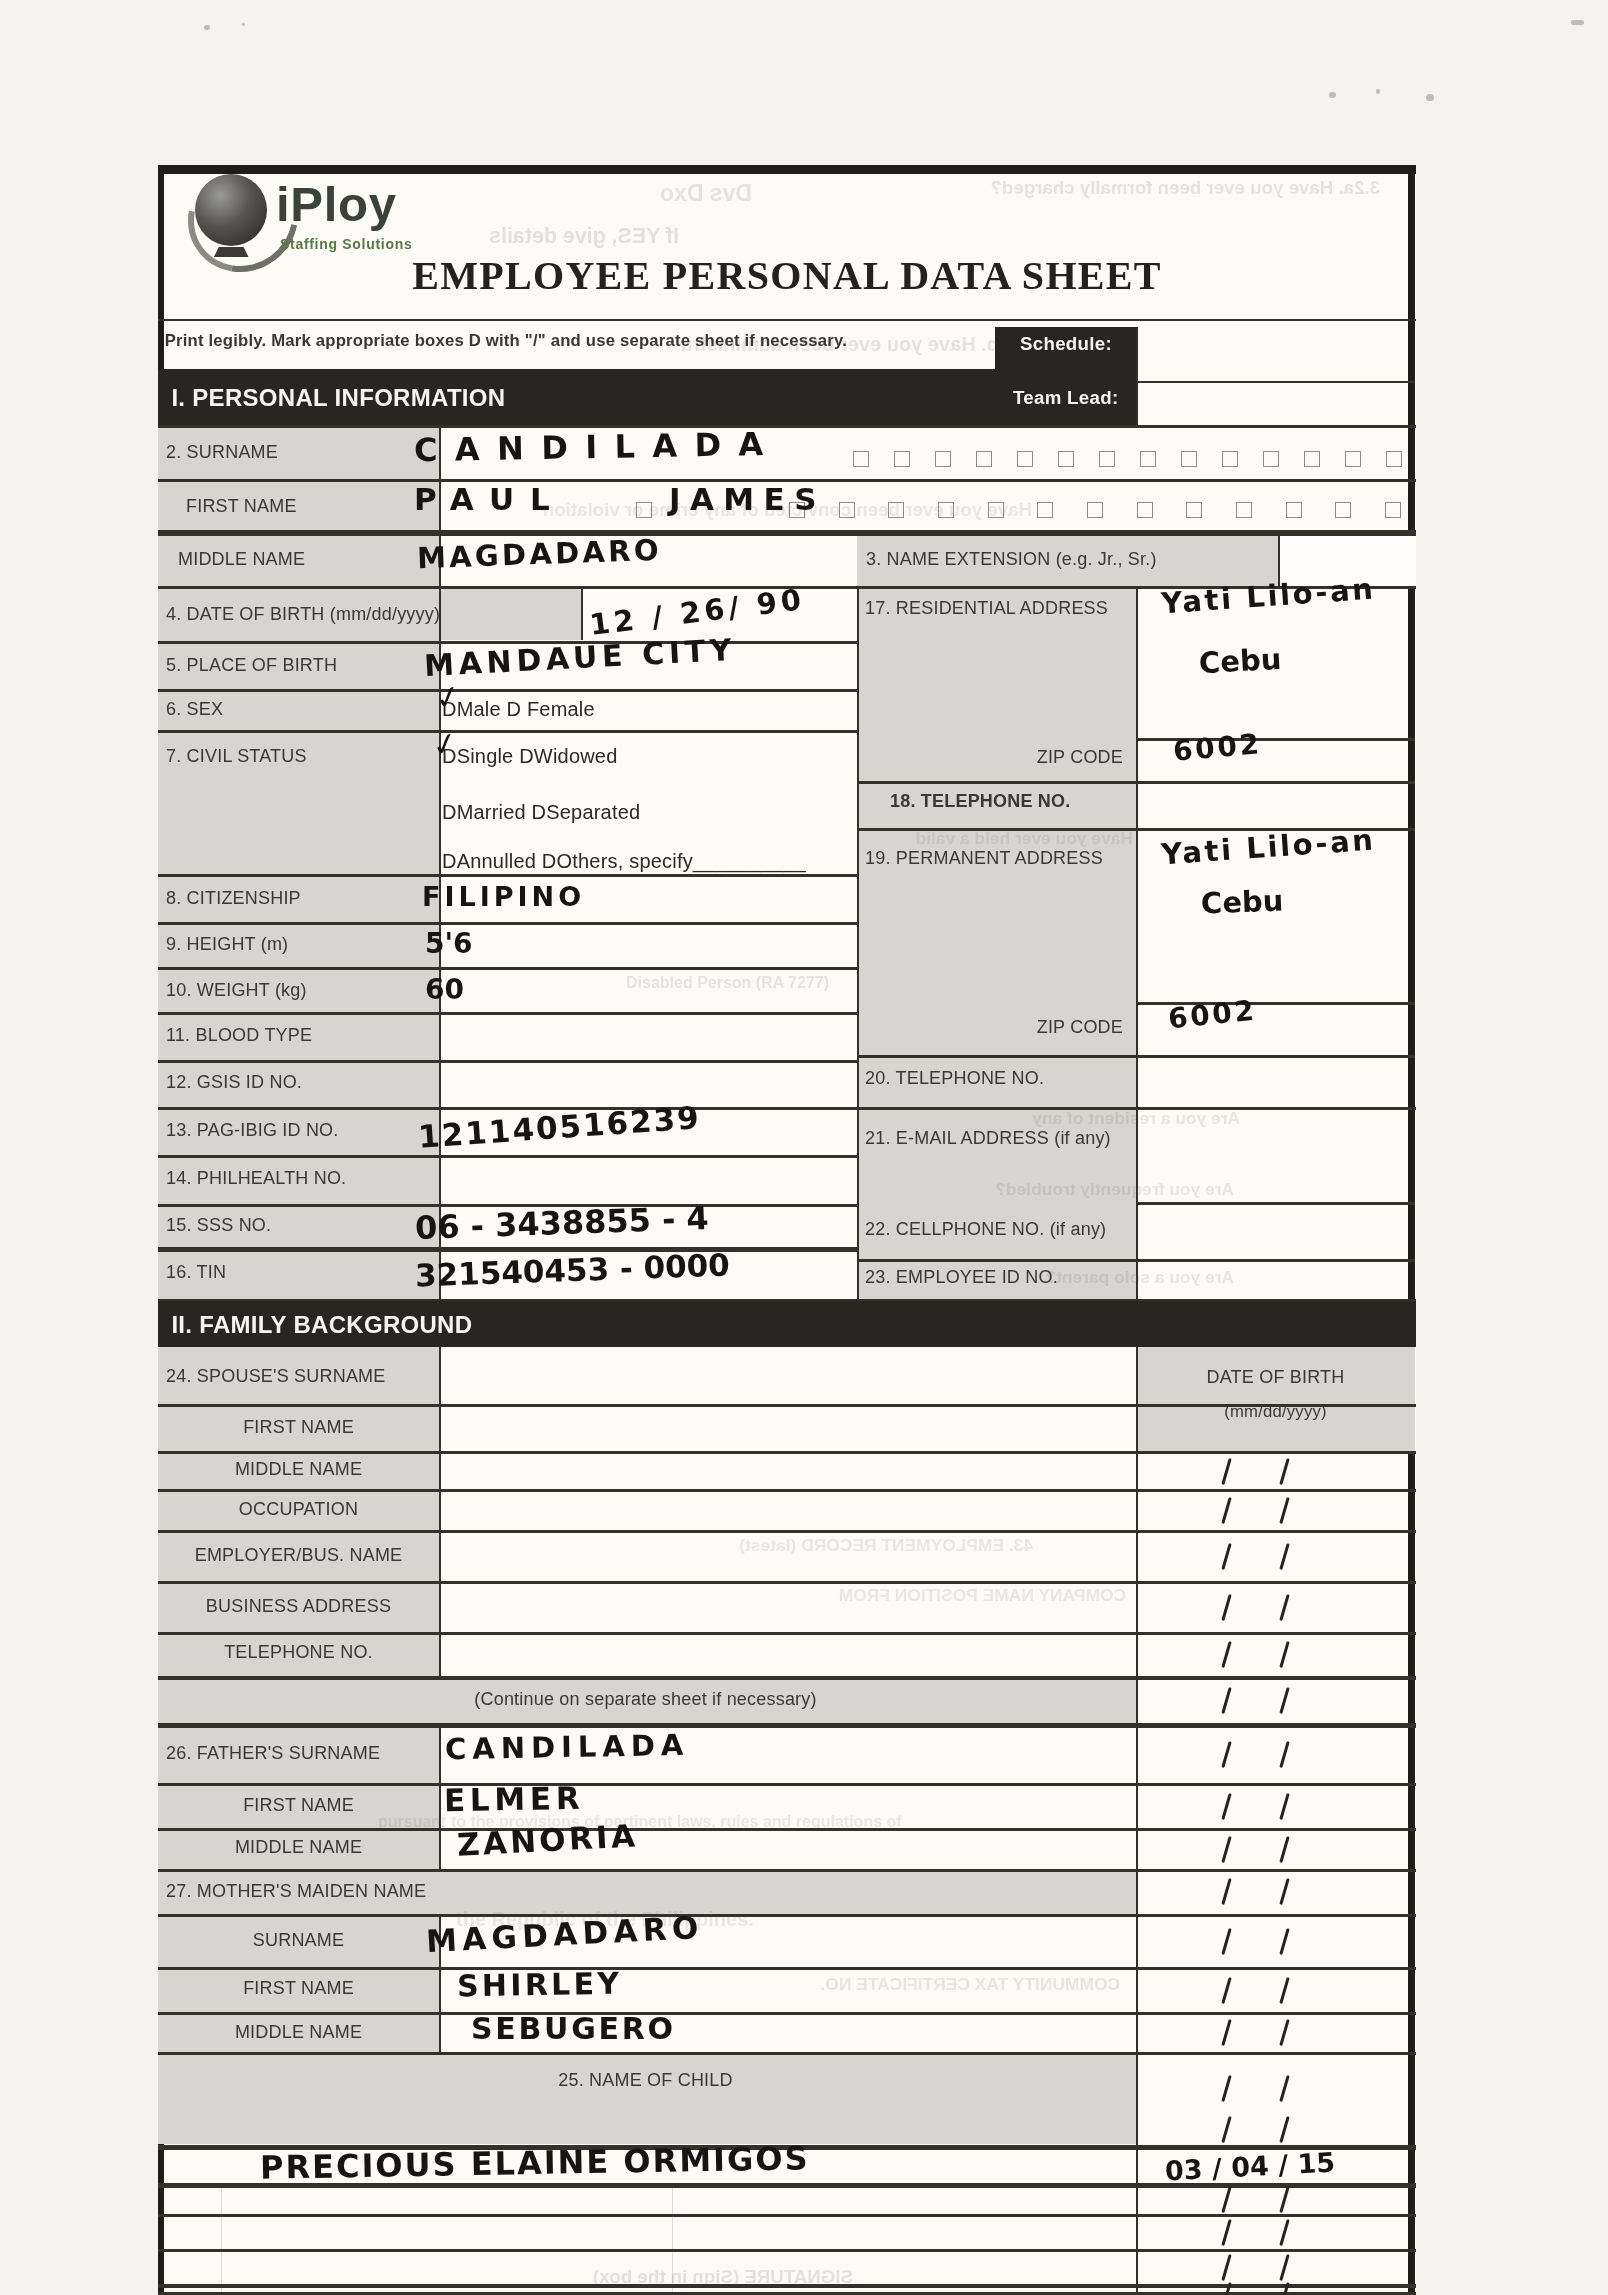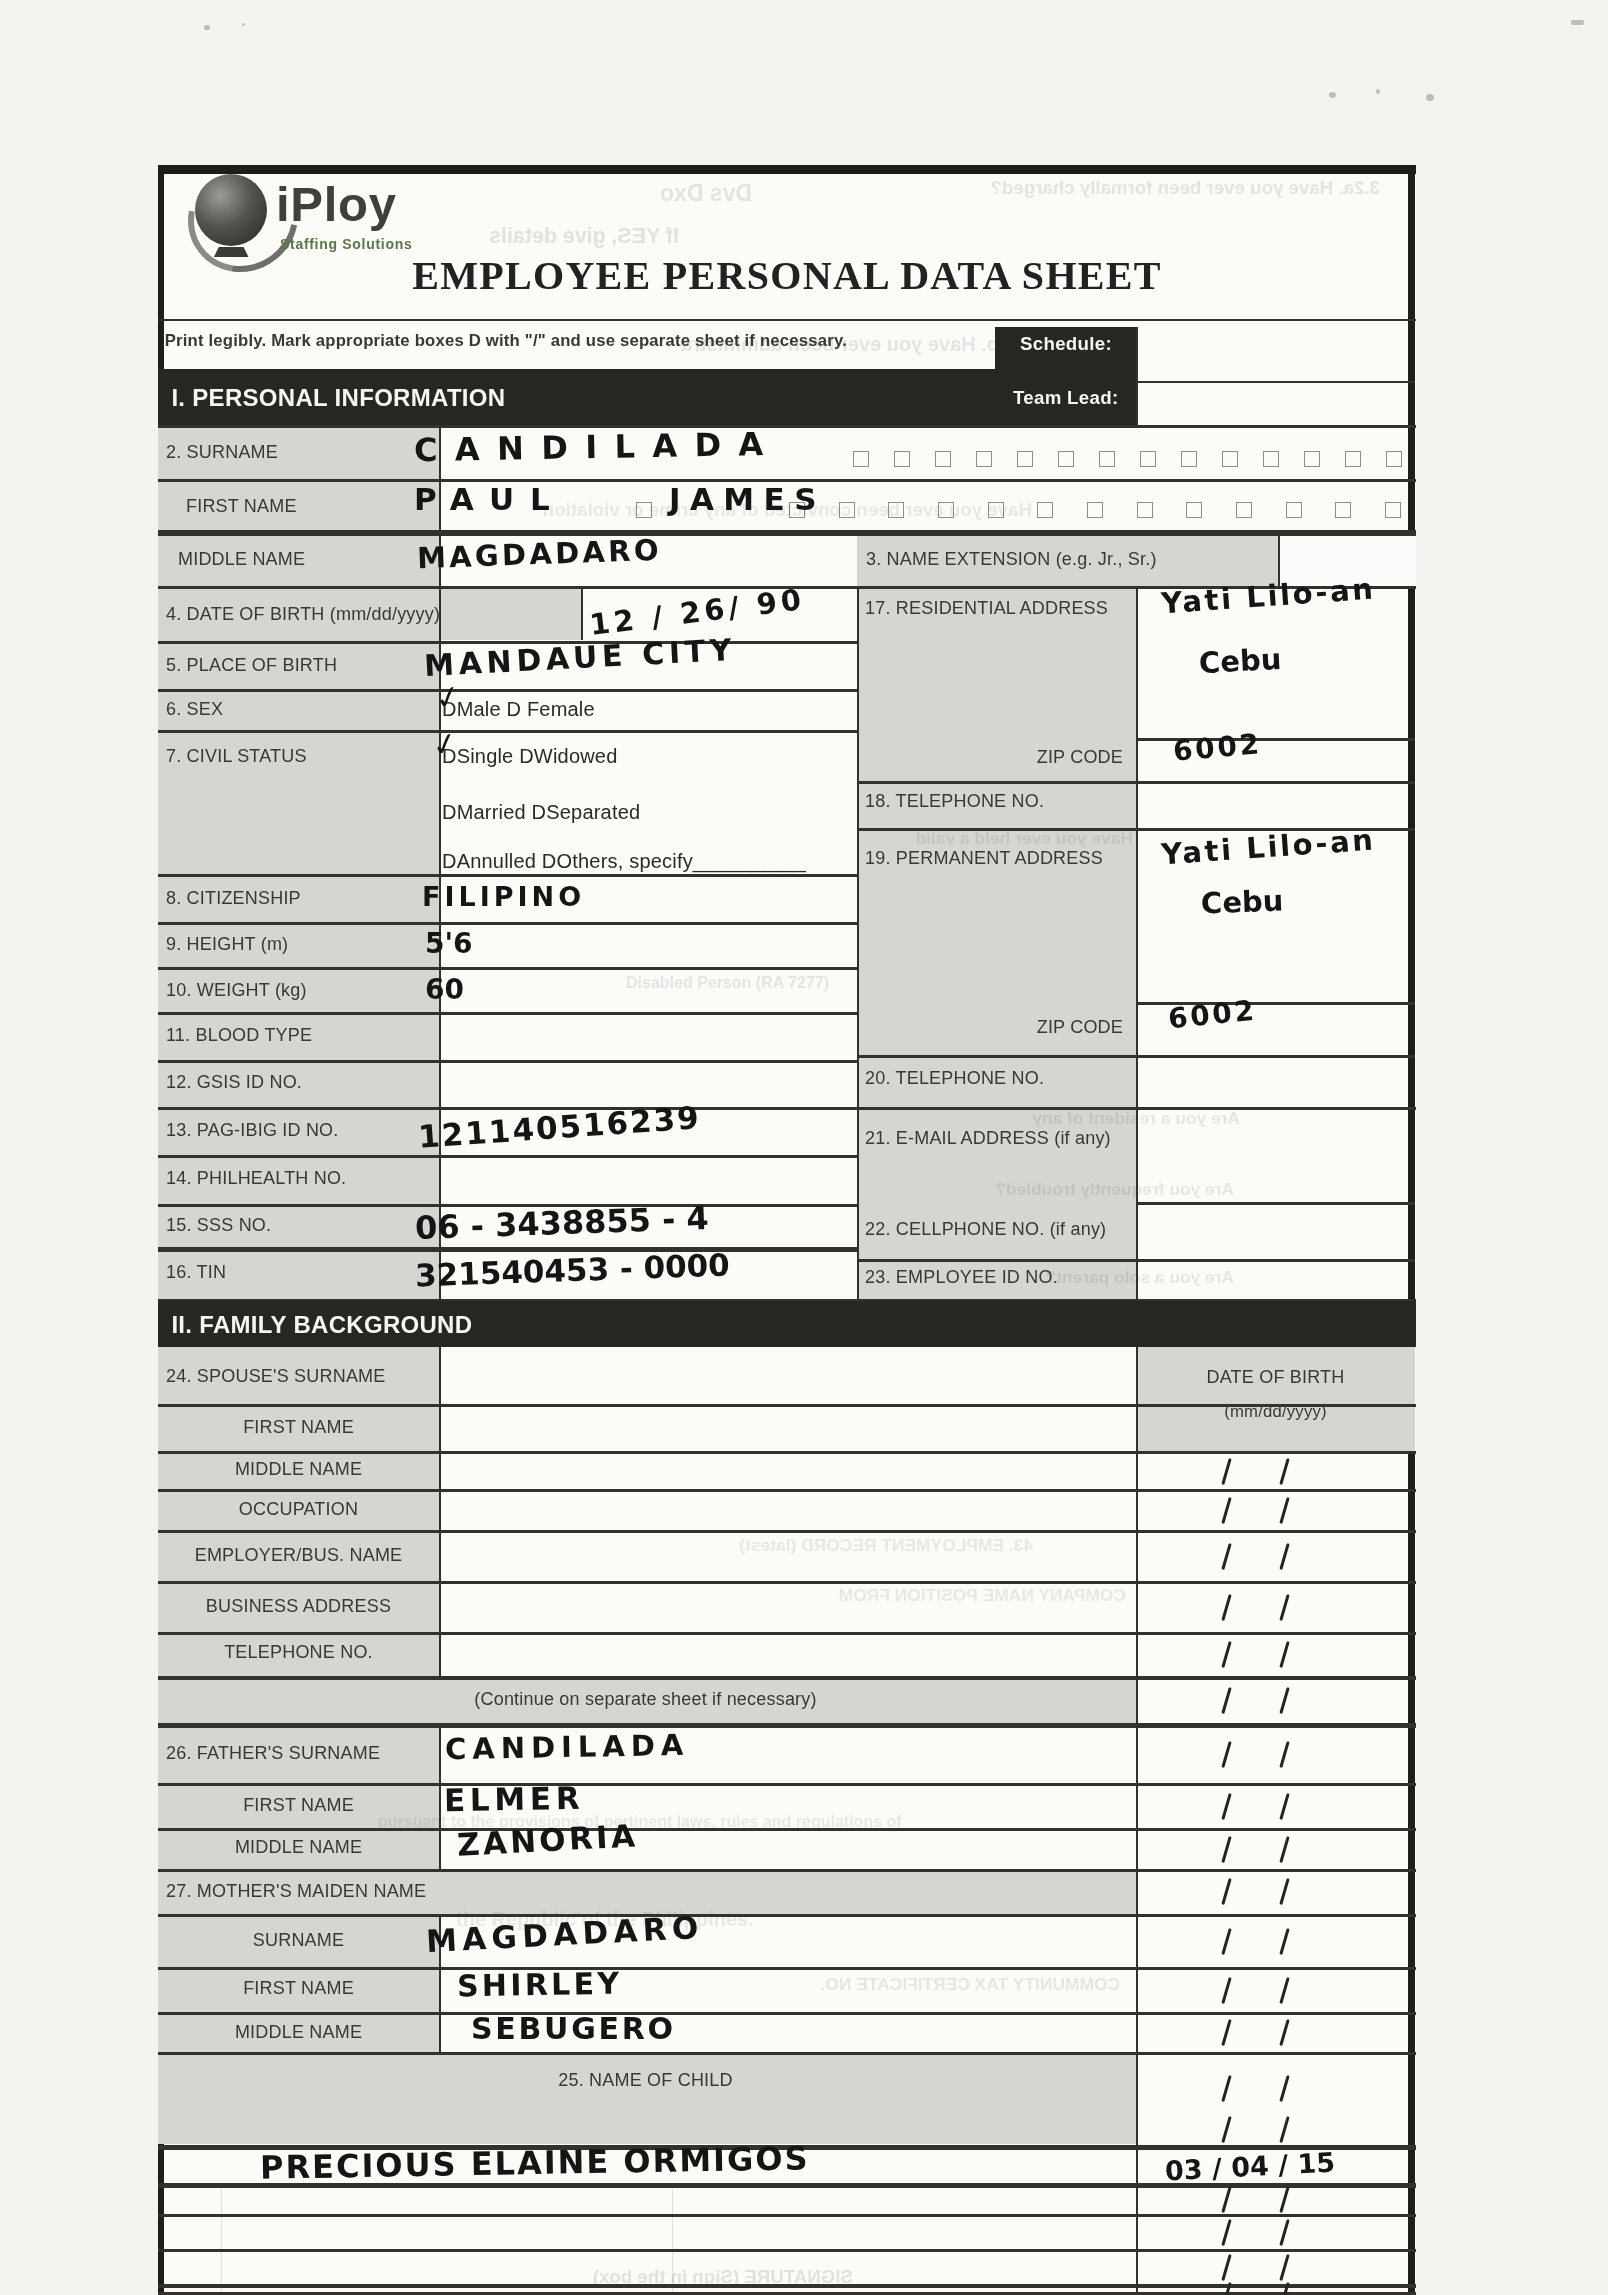--- a/index.html
+++ b/index.html
@@ -128,21 +128,21 @@
     <div class="lab" style="left:8px;top:815px;">10. WEIGHT (kg)</div>
     <div class="lab" style="left:8px;top:860px;">11. BLOOD TYPE</div>
     <div class="lab" style="left:8px;top:907px;">12. GSIS ID NO.</div>
     <div class="lab" style="left:8px;top:955px;">13. PAG-IBIG ID NO.</div>
     <div class="lab" style="left:8px;top:1003px;">14. PHILHEALTH NO.</div>
     <div class="lab" style="left:8px;top:1050px;">15. SSS NO.</div>
     <div class="lab" style="left:8px;top:1097px;">16. TIN</div>
 
     <div class="lab" style="left:707px;top:433px;">17. RESIDENTIAL ADDRESS</div>
     <div class="lab" style="left:699px;top:582px;width:266px;text-align:right;">ZIP CODE</div>
-    <div class="lab" style="left:707px;top:626px;">18. TELEPHONE NO.</div>
+    <div class="lab" style="left:732px;top:626px;font-weight:bold;">18. TELEPHONE NO.</div>
     <div class="lab" style="left:707px;top:683px;">19. PERMANENT ADDRESS</div>
     <div class="lab" style="left:699px;top:852px;width:266px;text-align:right;">ZIP CODE</div>
     <div class="lab" style="left:707px;top:903px;">20. TELEPHONE NO.</div>
     <div class="lab" style="left:707px;top:963px;">21. E-MAIL ADDRESS (if any)</div>
     <div class="lab" style="left:707px;top:1054px;">22. CELLPHONE NO. (if any)</div>
     <div class="lab" style="left:707px;top:1102px;">23. EMPLOYEE ID NO.</div>
 
     <div class="lab" style="left:284px;top:533px;font-size:20px;color:#2c2a27;">DMale  D Female</div>
     <div class="lab" style="left:284px;top:580px;font-size:20px;color:#2c2a27;">DSingle  DWidowed</div>
     <div class="lab" style="left:284px;top:636px;font-size:20px;color:#2c2a27;">DMarried  DSeparated</div>

